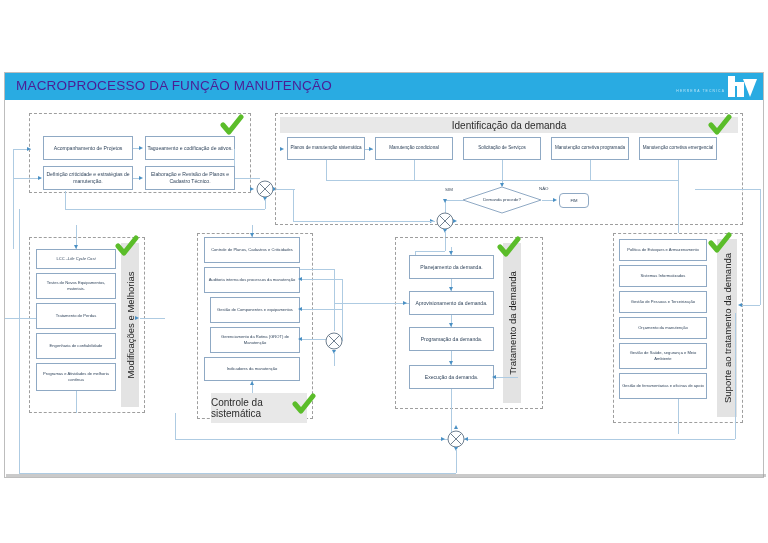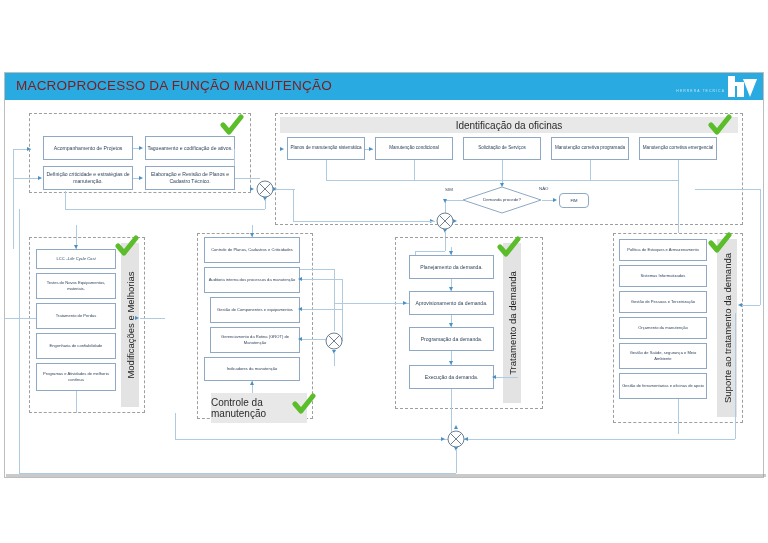--- a/index.html
+++ b/index.html
@@ -7,21 +7,21 @@
 
   #page{position:relative;width:768px;height:543px;background:#ffffff;overflow:hidden;}
 
   
   .slide{position:absolute;left:4px;top:72px;width:760px;height:406px;background:#ffffff;
          border:1px solid #bdbdbd;box-sizing:border-box;}
   .slide-shadow{position:absolute;left:6px;top:474px;width:760px;height:3px;background:#9e9e9e;opacity:.55;}
 
   
   .hdr{position:absolute;left:0px;top:0px;width:758px;height:27px;background:#29ABE2;}
-  .hdr-title{position:absolute;left:11px;top:5px;font-size:13.5px;letter-spacing:.2px;color:#7f1d1d;
+  .hdr-title{position:absolute;left:11px;top:5px;font-size:13.5px;letter-spacing:.2px;color:#4c1d95;
              font-family:"Liberation Sans",sans-serif;white-space:nowrap;}
   .logo{position:absolute;right:6px;top:2px;width:74px;height:23px;}
   .logo-h{position:absolute;right:22px;top:1px;width:7px;height:21px;background:#ffffff;}
   .logo-h2{position:absolute;right:13px;top:7px;width:7px;height:15px;background:#ffffff;}
   .logo-hb{position:absolute;right:13px;top:7px;width:16px;height:4px;background:#ffffff;}
   .logo-v{position:absolute;right:0px;top:4px;width:0;height:0;border-left:7px solid transparent;
           border-right:7px solid transparent;border-top:18px solid #ffffff;}
   .logo-sub{position:absolute;right:32px;top:14px;font-size:3.4px;letter-spacing:1.1px;color:#bde6f8;
             white-space:nowrap;}
 
@@ -122,21 +122,21 @@
     <div class="arrow ar-r" style="left:245px;top:113.5px;"></div>
     <div class="arrow ar-r" style="left:268px;top:113.5px;"></div>
     <div class="arrow ar-d" style="left:257.5px;top:124px;"></div>
     <div class="ln lnh" style="left:270px;top:116px;width:20px;"></div>
     <div class="ln lnv" style="left:260px;top:126px;height:10px;"></div>
     <div class="ln lnh" style="left:60px;top:136px;width:200px;"></div>
     <div class="ln lnv" style="left:60px;top:118px;height:18px;"></div>
 
     <div class="group" style="left:270px;top:40px;width:468px;height:112px;"></div>
     <div class="band band-h" style="left:275px;top:44px;width:458px;height:16px;">
-      <span>Identificação da oficinas</span>
+      <span>Identificação da demanda</span>
     </div>
     <div class="check" style="left:703px;top:41px;">
       <svg viewBox="0 0 24 22">
           <path d="M3 11 L9 18 L21 3" stroke="#5bbd2a" stroke-width="5" fill="none" stroke-linecap="round" stroke-linejoin="round"></path>
         </svg>
     </div>
 
     <div class="node" style="left:282px;top:64px;width:78px;height:23px;">Planos de manutenção sistemática</div>
     <div class="node" style="left:370px;top:64px;width:78px;height:23px;">Manutenção condicional</div>
     <div class="node" style="left:458px;top:64px;width:78px;height:23px;">Solicitação de Serviços</div>
@@ -214,21 +214,21 @@
 
     <div class="group" style="left:192px;top:160px;width:116px;height:186px;"></div>
 
     <div class="node sm" style="left:199px;top:164px;width:96px;height:26px;">Controle de Planos, Cadastros e Criticidades</div>
     <div class="node sm" style="left:199px;top:194px;width:96px;height:26px;">Auditoria interna dos processos da manutenção</div>
     <div class="node sm" style="left:205px;top:224px;width:90px;height:26px;">Gestão de Componentes e equipamentos</div>
     <div class="node sm" style="left:205px;top:254px;width:90px;height:26px;">Gerenciamento da Rotina (GROT) de Manutenção</div>
     <div class="node sm" style="left:199px;top:284px;width:96px;height:24px;">Indicadores da manutenção</div>
 
     <div class="band band-h" style="left:206px;top:320px;width:96px;height:30px;font-size:10px;line-height:1.15;">
-      <span>Controle da manutenção</span>
+      <span>Controle da sistemática</span>
     </div>
     <div class="check" style="left:287px;top:320px;">
       <svg viewBox="0 0 24 22">
           <path d="M3 11 L9 18 L21 3" stroke="#5bbd2a" stroke-width="5" fill="none" stroke-linecap="round" stroke-linejoin="round"></path>
         </svg>
     </div>
 
     <div class="ln lnv" style="left:247px;top:152px;height:12px;"></div>
     <div class="arrow ar-d" style="left:244.5px;top:160px;"></div>
     <div class="ln lnv" style="left:247px;top:308px;height:12px;"></div>

